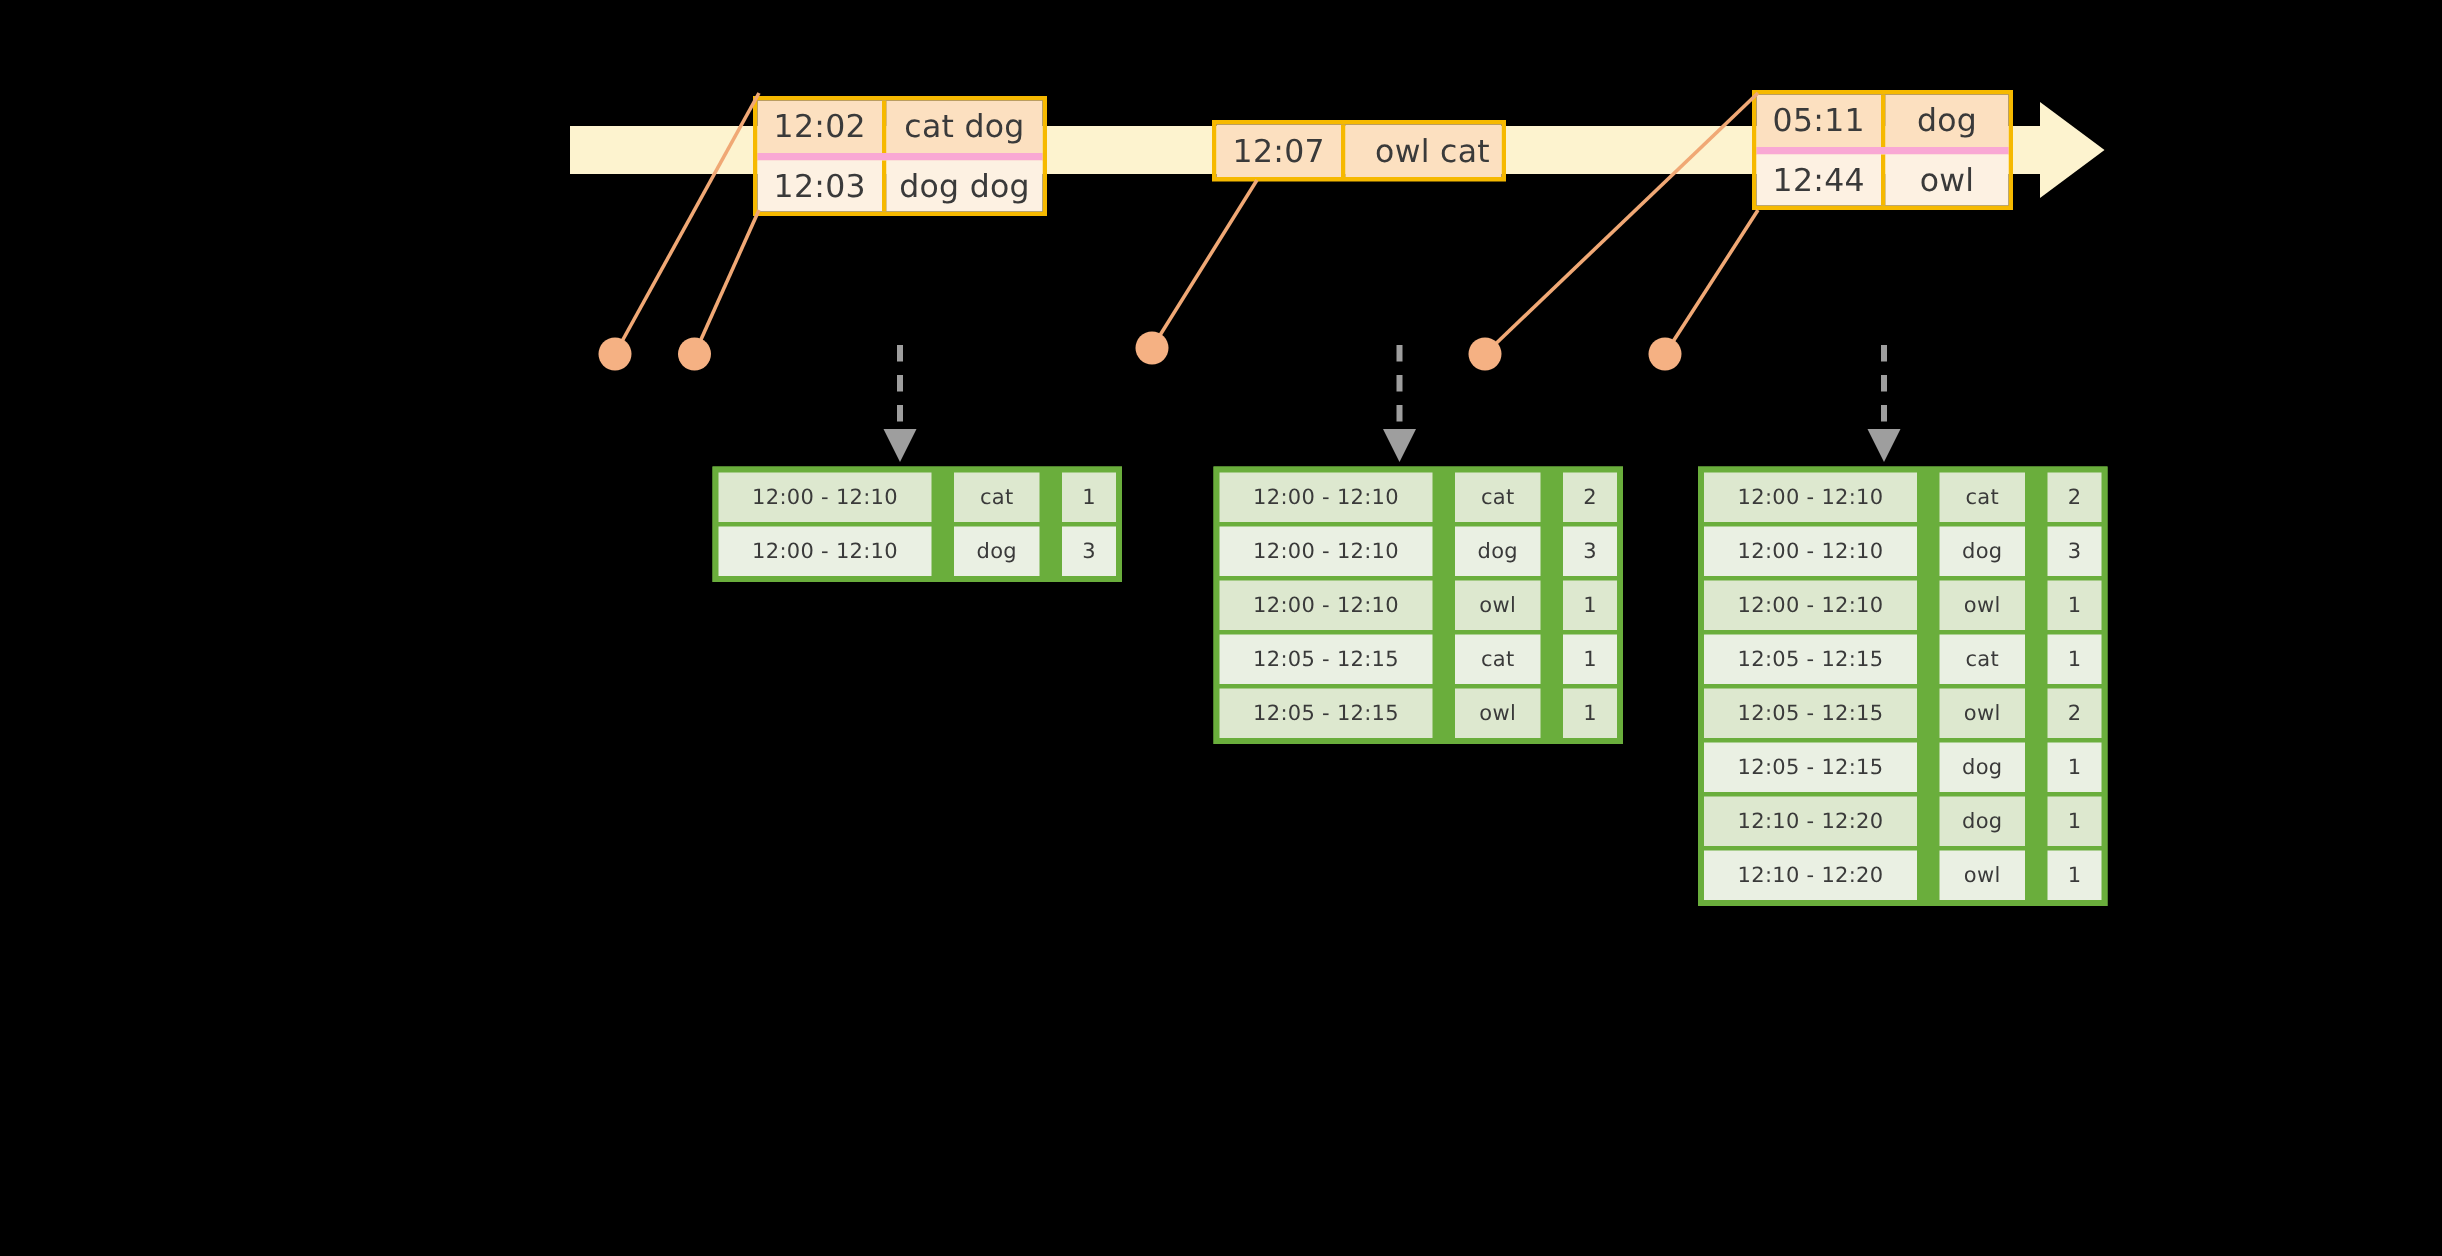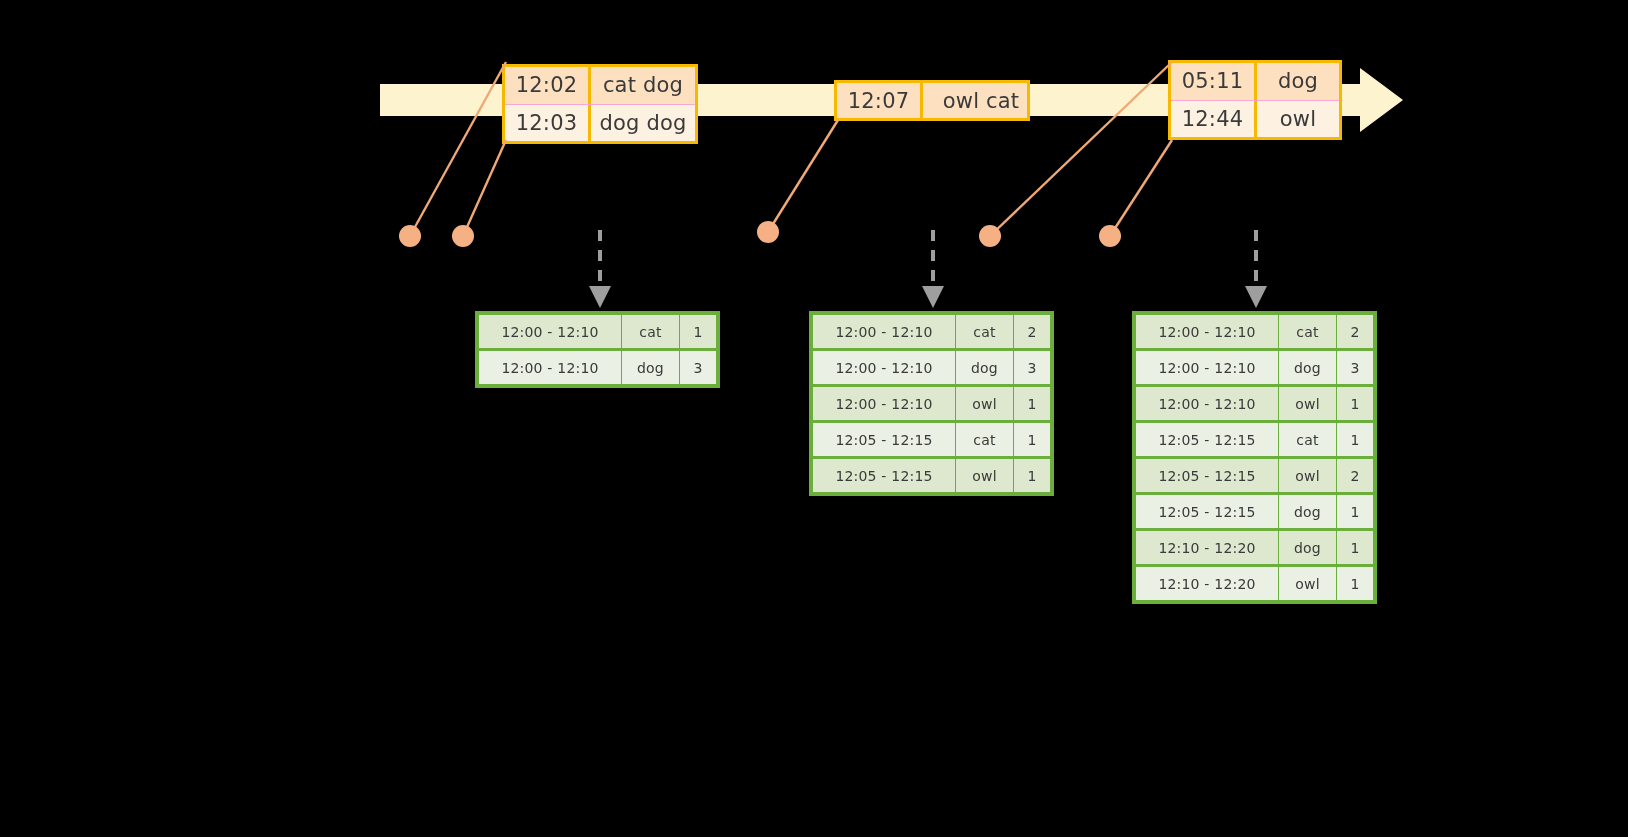--- a/index.html
+++ b/index.html
@@ -12,21 +12,21 @@
   .tl-bar{position:absolute;background:#fdf3cf;}
   .tl-head{position:absolute;width:0;height:0;
            border-top:32px solid transparent;
            border-bottom:32px solid transparent;
            border-left:43px solid #fdf3cf;}
 
   
   .evt{position:absolute;border:3px solid #f6b900;box-sizing:border-box;
        display:flex;flex-direction:column;}
   .evt-row{display:flex;flex:1;}
-  .evt-row + .evt-row{border-top:1px solid #f9a8d4;justify-content:center;}
+  .evt-row + .evt-row{border-top:5px solid #f9a8d4;justify-content:center;}
   .evt-cell{display:flex;align-items:center;justify-content:center;
             font-size:21px;color:#3a3a3a;box-sizing:border-box;
             letter-spacing:.2px;}
   .evt-cell.time{width:86px;border-right:3px solid #f6b900;}
   .evt-row.dark .evt-cell{background:#fce0c0;}
   .evt-row.light .evt-cell{background:#fdf1e2;}
 
   
   .conn{position:absolute;overflow:visible;pointer-events:none;}
   .conn line{stroke:#f0a875;stroke-width:2.4;}
@@ -39,21 +39,21 @@
   
   .tbl{position:absolute;border:4px solid #6aae3c;box-sizing:border-box;
        display:flex;flex-direction:column;background:#6aae3c;}
   .tbl-row{display:flex;}
   .tbl-cell{display:flex;align-items:center;justify-content:center;
             font-size:14px;color:#3a3a3a;box-sizing:border-box;
             height:33px;letter-spacing:.2px;}
   .tbl-row.dark .tbl-cell{background:#dde8cf;}
   .tbl-row.light .tbl-cell{background:#eaf0e3;}
   .tbl-row + .tbl-row{margin-top:3px;}
-  .tbl-cell + .tbl-cell{margin-left:1px;}
+  .tbl-cell + .tbl-cell{margin-left:15px;}
   .c-win{}
   .c-key{}
   .c-cnt{}
 </style>
 </head>
 <body>
 
 <div id="stage">
 
   <div class="tl-bar" style="left:380px;top:84px;width:985px;height:32px;"></div>
@@ -63,21 +63,21 @@
     <div class="evt-row dark">
       <div class="evt-cell time">12:02</div>
       <div class="evt-cell words" style="flex:1;">cat dog</div>
     </div>
     <div class="evt-row light">
       <div class="evt-cell time">12:03</div>
       <div class="evt-cell words" style="flex:1;">dog dog</div>
     </div>
   </div>
 
-  <div class="evt" style="left:834px;top:80px;width:196px;height:41px;">
+  <div class="evt" style="left:808px;top:80px;width:196px;height:41px;">
     <div class="evt-row dark">
       <div class="evt-cell time">12:07</div>
       <div class="evt-cell words" style="flex:1;padding-left:12px;">owl cat</div>
     </div>
   </div>
 
   <div class="evt" style="left:1168px;top:60px;width:174px;height:80px;">
     <div class="evt-row dark">
       <div class="evt-cell time">05:11</div>
       <div class="evt-cell words" style="flex:1;">dog</div>

